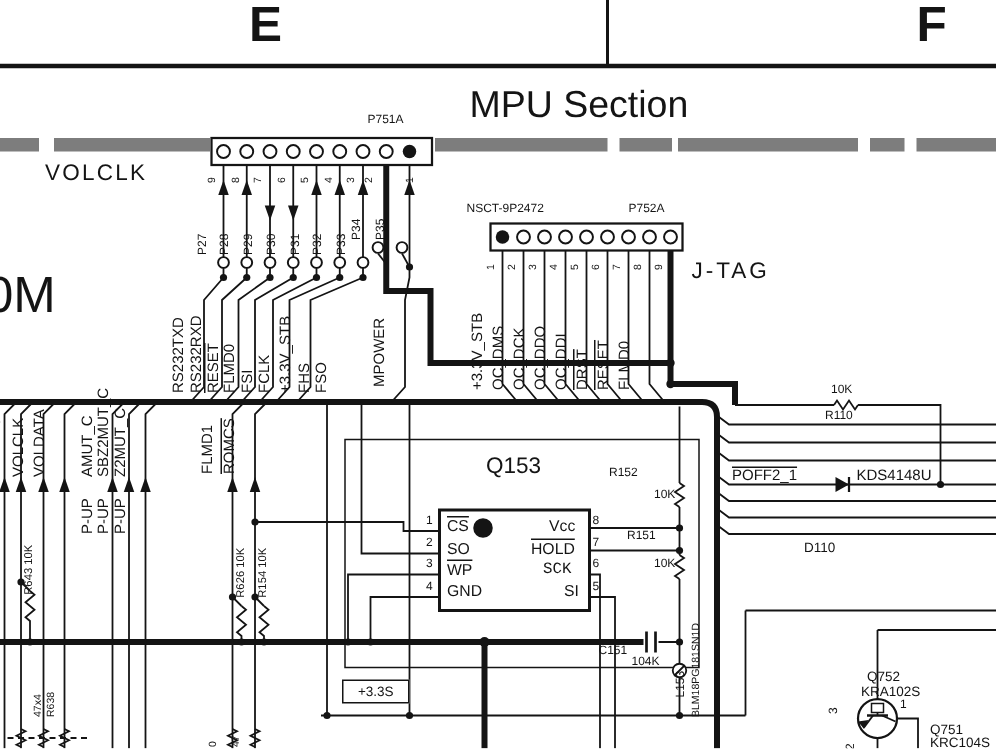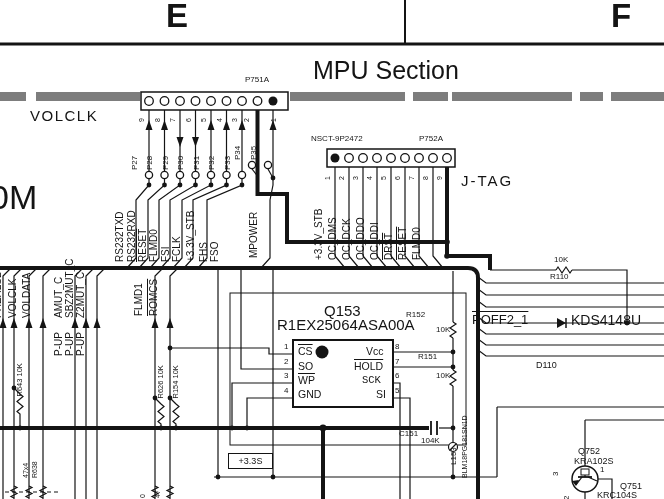--- a/index.html
+++ b/index.html
@@ -313,21 +313,20 @@
 <div class="t vt" style="left:64px;top:308px;font-size:10px;">AMUT_C</div>
 <div class="t vt" style="left:75px;top:308px;font-size:10px;">SBZ2MUT_C</div>
 <div class="t vt" style="left:86px;top:308px;font-size:10px;">Z2MUT_C</div>
 <div class="t vt" style="left:64px;top:346px;font-size:10px;">P-UP</div>
 <div class="t vt" style="left:75px;top:346px;font-size:10px;">P-UP</div>
 <div class="t vt" style="left:86px;top:346px;font-size:10px;">P-UP</div>
 <div class="t vt" style="left:144px;top:306px;font-size:10px;">FLMD1</div>
 <div class="t vt ol" style="left:159px;top:306px;font-size:10px;">ROMCS</div>
 
 <div class="t" style="left:324px;top:303px;font-size:15px;">Q153</div>
-<div class="t" style="left:277px;top:317px;font-size:15px;">R1EX25064ASA00A</div>
 <div class="t" style="left:284px;top:343px;font-size:8px;">1</div>
 <div class="t" style="left:284px;top:358px;font-size:8px;">2</div>
 <div class="t" style="left:284px;top:372px;font-size:8px;">3</div>
 <div class="t" style="left:284px;top:387px;font-size:8px;">4</div>
 <div class="t ol" style="left:298px;top:346px;font-size:10.5px;">CS</div>
 <div class="t" style="left:298px;top:361px;font-size:10.5px;">SO</div>
 <div class="t ol" style="left:298px;top:375px;font-size:10.5px;">WP</div>
 <div class="t" style="left:298px;top:389px;font-size:10.5px;">GND</div>
 <div class="t" style="left:395px;top:343px;font-size:8px;">8</div>
 <div class="t" style="left:395px;top:358px;font-size:8px;">7</div>
@@ -348,29 +347,29 @@
 <div class="t vt" style="left:164px;top:391px;font-size:7.5px;">R626 10K</div>
 <div class="t vt" style="left:179px;top:391px;font-size:7.5px;">R154 10K</div>
 <div class="t vt" style="left:29px;top:471px;font-size:7px;">47x4</div>
 <div class="t vt" style="left:38px;top:471px;font-size:7px;">R638</div>
 <div class="t vt" style="left:146px;top:491px;font-size:7px;">0</div>
 <div class="t vt" style="left:161px;top:491px;font-size:7px;">47</div>
 <div class="t" style="left:399px;top:412px;font-size:8px;margin-top:18px;">C151</div>
 <div class="t" style="left:421px;top:437px;font-size:8px;">104K</div>
 <div class="t vt" style="left:458px;top:457px;font-size:8px;">L153</div>
 <div class="t vt" style="left:468px;top:471px;font-size:7px;">BLM18PG181SN1D</div>
-<div class="t ol" style="left:472px;top:313px;font-size:13px;">POFF2_1</div>
+<div class="t ol" style="left:488px;top:313px;font-size:10px;">POFF2_1</div>
 <div class="t" style="left:536px;top:313px;font-size:9px;margin-top:48px;">D110</div>
-<div class="t" style="left:571px;top:313px;font-size:14px;">KDS4148U</div>
+<div class="t" style="left:571px;top:313px;font-size:10px;">KDS4148U</div>
 
 <div class="t" style="left:578px;top:447px;font-size:9px;">Q752</div>
 <div class="t" style="left:574px;top:457px;font-size:9px;text-align:right;">KRA102S</div>
 <div class="t vt" style="left:560px;top:468px;font-size:8px;">3</div>
 <div class="t" style="left:600px;top:466px;font-size:8px;">1</div>
 <div class="t vt" style="left:571px;top:492px;font-size:8px;">2</div>
 <div class="t" style="left:620px;top:482px;font-size:9px;">Q751</div>
-<div class="t" style="left:597px;top:491px;font-size:9px;">KRC104S</div>
+<div class="t" style="left:620px;top:491px;font-size:9px;">KRC104S</div>
 
 <div class="box" style="left:228px;top:453px;width:43px;height:14px;">
   <span class="t" style="position:static;font-size:9px;">+3.3S</span>
 </div>
 
 </div>
 
 </body></html>

